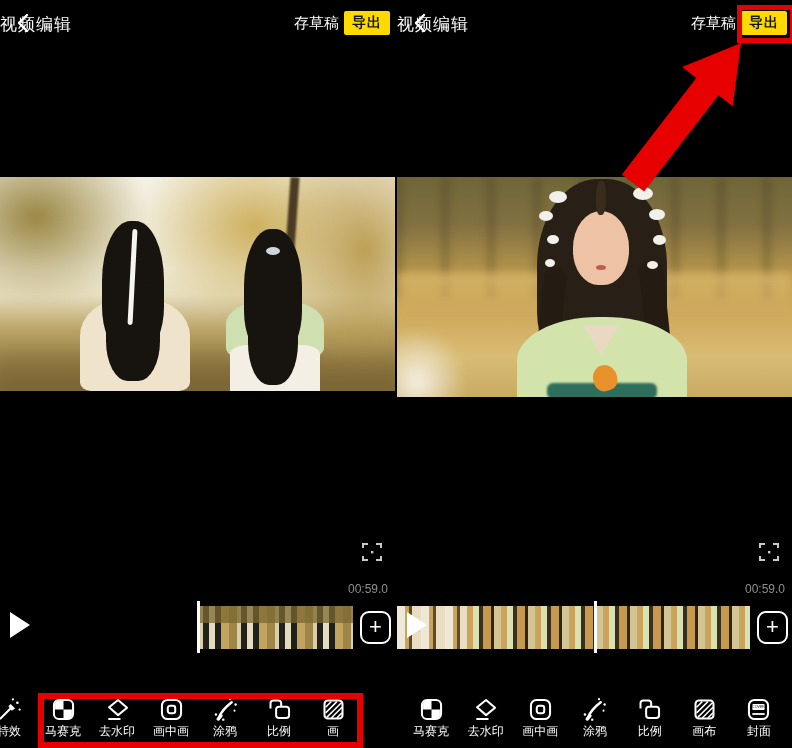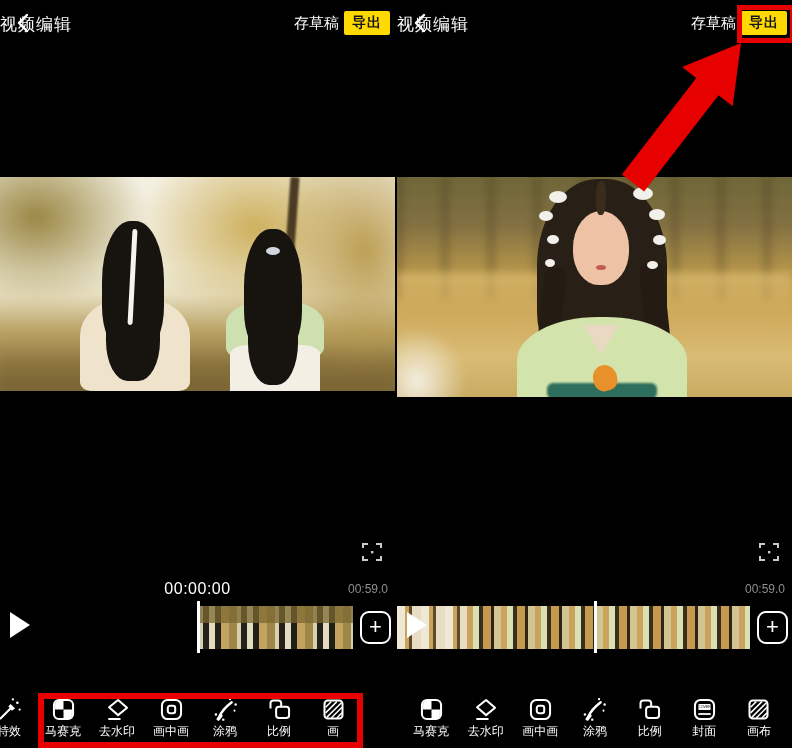--- a/index.html
+++ b/index.html
@@ -194,21 +194,20 @@
       </div>
     </div>
 
     <div class="fsicon">
         <svg width="22" height="22">
           <use href="#i-fs"></use>
         </svg>
       </div>
 
     <div class="timerow">
-      <div class="tcur">00:00:00</div>
       <div class="tdur">00:59.0</div>
     </div>
 
     <div class="playbtn"></div>
     <div class="thumbs" id="thumbs-left"></div>
     <div class="playhead"></div>
     <div class="addbtn">+</div>
 
     <div class="toolbar" id="toolbar-left">
       <div class="titem">
@@ -336,30 +335,30 @@
         <div class="tlabel">涂鸦</div>
       </div>
       <div class="titem">
         <svg class="ticon" viewBox="0 0 24 24">
             <use href="#i-ratio"></use>
           </svg>
         <div class="tlabel">比例</div>
       </div>
       <div class="titem">
         <svg class="ticon" viewBox="0 0 24 24">
+            <use href="#i-canvas"></use>
+          </svg>
+        <div class="tlabel">画布</div>
+      </div>
+      <div class="titem">
+        <svg class="ticon" viewBox="0 0 24 24">
           <use href="#i-cover"></use>
           <text x="12" y="11" text-anchor="middle" font-size="3.2" fill="#000">COVER</text>
         </svg>
         <div class="tlabel">封面</div>
-      </div>
-      <div class="titem">
-        <svg class="ticon" viewBox="0 0 24 24">
-            <use href="#i-canvas"></use>
-          </svg>
-        <div class="tlabel">画布</div>
       </div>
     </div>
 
     <div class="redbox-export"></div>
     <svg class="arrow-svg" width="395" height="748">
       <polygon points="224.9,174.4 299.3,78 285.1,67 344,43 335.7,106.2 321.5,95.2 247.1,191.6" fill="#e60000"></polygon>
     </svg>
   </div>
 
 </div>

